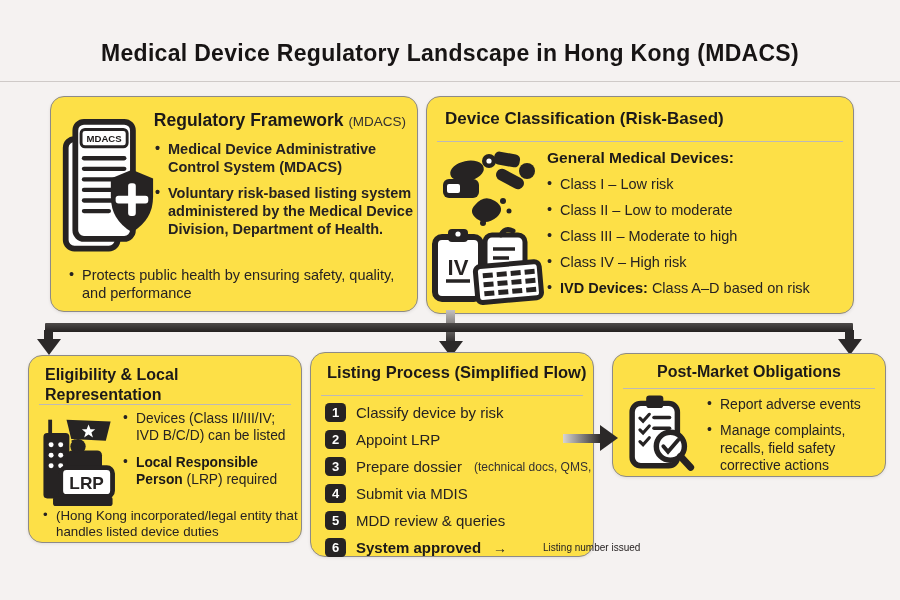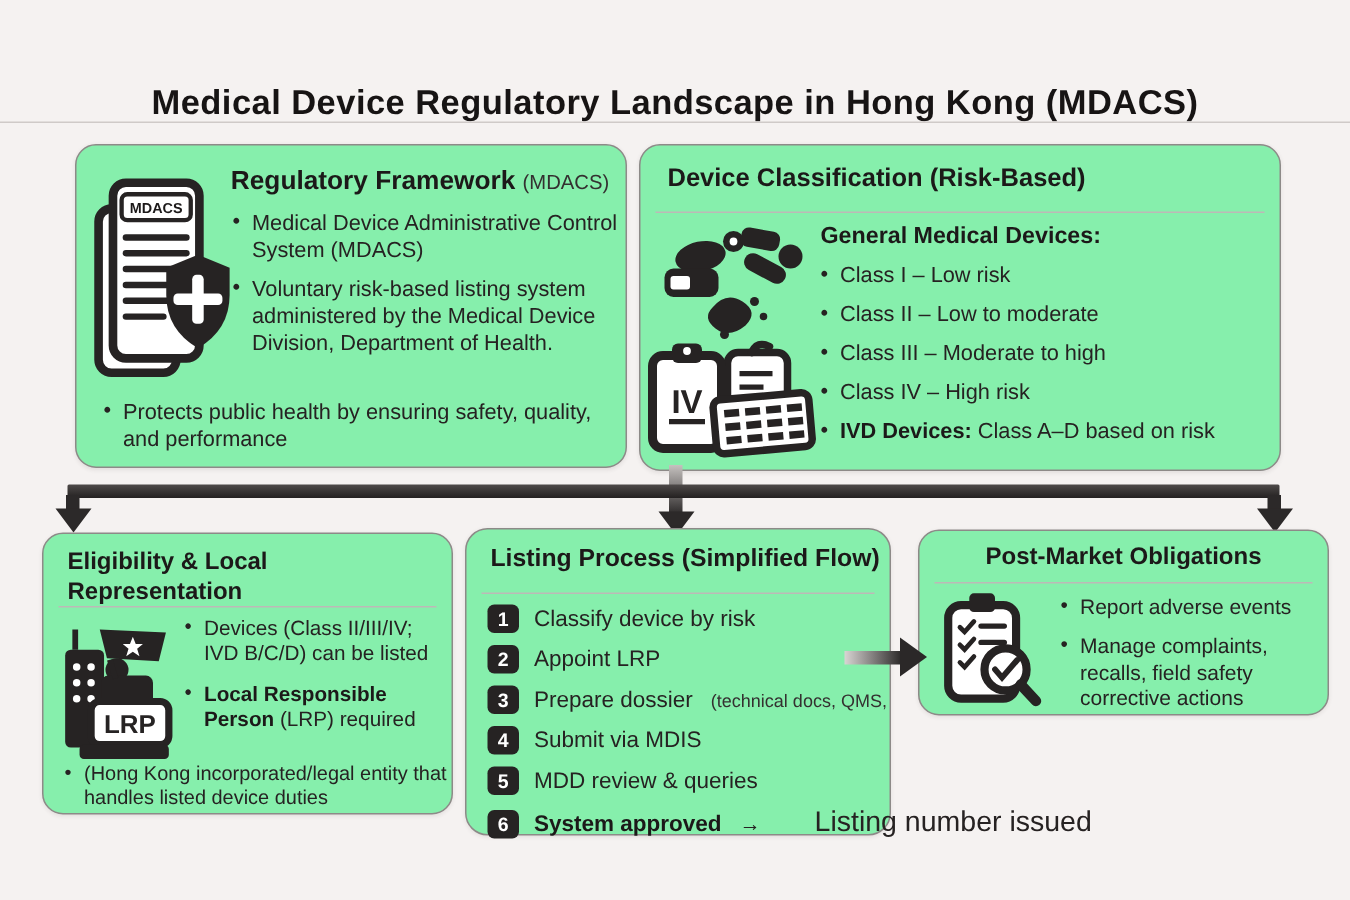--- a/index.html
+++ b/index.html
@@ -1,37 +1,37 @@
 <!DOCTYPE html>
 <html><head>
 <meta charset="utf-8">
 <style>
   html,body{margin:0;padding:0;}
   .canvas{position:relative;width:900px;height:600px;background:#f5f2f1;overflow:hidden;
           font-family:"Liberation Sans",sans-serif;color:#262222;}
   .page-title{position:absolute;top:40px;left:0;width:900px;text-align:center;
-              font-size:23px;font-weight:700;letter-spacing:.3px;color:#171414;margin-top:15px;}
+              font-size:23px;font-weight:700;letter-spacing:.3px;color:#171414;}
   .title-rule{position:absolute;top:81px;left:0;width:900px;height:1px;background:#cfcac8;}
 
-  .box{position:absolute;background:#86efac;border:1.4px solid #8d8a88;border-radius:14px;
+  .box{position:absolute;background:#fde047;border:1.4px solid #8d8a88;border-radius:14px;
        box-shadow:0 1px 3px rgba(60,50,45,.10);}
   .box-a{left:50px;top:96px;width:366px;height:214px;}
   .box-b{left:426px;top:96px;width:426px;height:216px;}
   .box-c{left:28px;top:355px;width:272px;height:186px;}
   .box-d{left:310px;top:352px;width:282px;height:203px;border-radius:15px;}
   .box-e{left:612px;top:353px;width:272px;height:122px;}
 
   .h-bold{font-weight:700;color:#1c1919;}
   .divider{position:absolute;left:10px;right:10px;height:1px;background:#bdb9b7;}
 
   
   .box-a .head{position:absolute;left:98px;top:13px;width:262px;text-align:center;font-size:17.5px;}
   .box-a .head .suffix{font-weight:400;font-size:13.5px;color:#343030;}
   .icon-doc{position:absolute;left:8px;top:16px;}
-  .box-a .bullets{position:absolute;left:104px;top:44px;width:258px;}
+  .box-a .bullets{position:absolute;left:104px;top:44px;width:258px;font-weight:bold;}
   .box-a .wide-bullet{position:absolute;left:18px;top:170px;width:334px;}
 
   .bul{position:relative;padding-left:13px;margin-bottom:8px;font-size:14.5px;line-height:1.24;}
   .bul::before{content:"•";position:absolute;left:0;top:-1px;color:#262222;}
 
   
   .box-b .head{position:absolute;left:18px;top:12px;font-size:17px;}
   .box-b .divider{top:44px;}
   .icon-devices{position:absolute;left:10px;top:52px;}
   .icon-ivd{position:absolute;left:4px;top:130px;}
@@ -50,21 +50,21 @@
   .box-d .head{position:absolute;left:16px;top:10px;font-size:16.5px;}
   .box-d .divider{top:42px;}
   .steps{position:absolute;left:14px;top:50px;width:290px;}
   .step{display:flex;align-items:center;gap:10px;margin-bottom:8px;white-space:nowrap;}
   .badge{flex:0 0 21px;width:21px;height:19px;border-radius:4.5px;background:#262323;color:#fff;
          font-size:13px;font-weight:700;text-align:center;line-height:19px;}
   .step .txt{font-size:15px;}
   .step .note{font-size:12px;color:#343030;margin-left:2px;text-align:center;}
   .step .b{font-weight:700;font-size:15px;color:#1c1919;}
   .step .arr{font-size:14px;margin:0 2px;}
-  .step .tail{font-size:19px;padding-left:24px;}
+  .step .tail{font-size:10px;padding-left:24px;}
 
   
   .box-e .head{position:absolute;left:0;top:9px;width:272px;text-align:center;font-size:16px;}
   .box-e .divider{top:34px;}
   .icon-check{position:absolute;left:10px;top:40px;}
   .box-e .bullets{position:absolute;left:94px;top:42px;width:172px;}
   .box-e .bul{font-size:14px;margin-bottom:9px;}
 
   
   .conn{position:absolute;}

